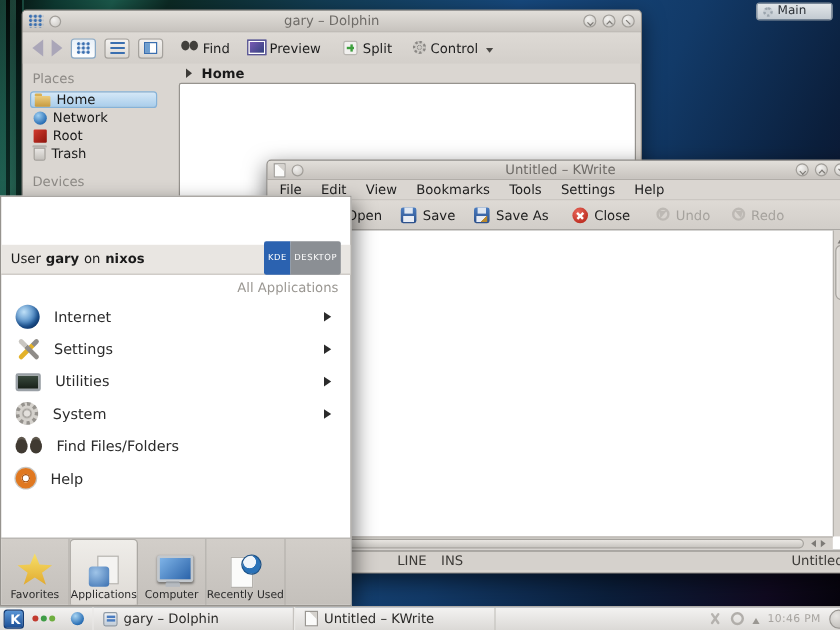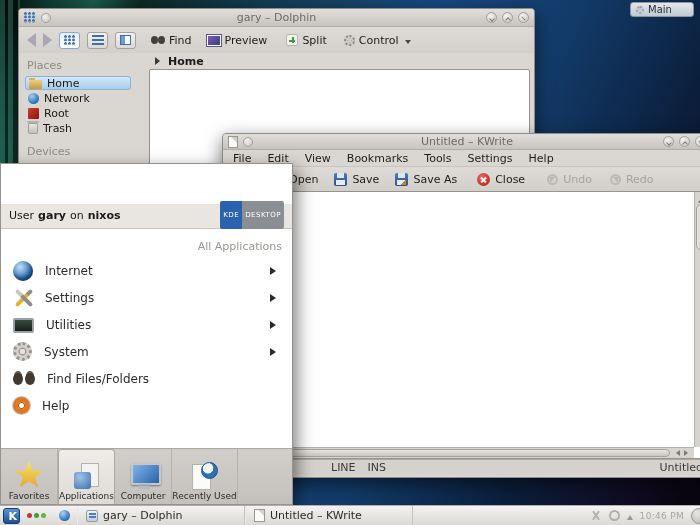--- a/index.html
+++ b/index.html
@@ -28,21 +28,21 @@
   #dolphin { left:18px; top:8px; width:517px; height:400px; }
   .dtb { height:26px; display:flex; align-items:center; gap:7px; padding:0 8px; background:linear-gradient(#dedad5,#d3cfca); }
   .navarr { width:0; height:0; border:7px solid transparent; }
   .navarr.back { border-right:9px solid #aaa6b8; border-left:none; }
   .navarr.fwd  { border-left:9px solid #aaa6b8; border-right:none; }
   .viewbtn { width:21px; height:17px; border:1px solid #a5a29d; border-radius:3px; background:linear-gradient(#f4f2f0,#dcd9d4); display:flex; align-items:center; justify-content:center; }
   .viewbtn.pressed { background:linear-gradient(#e8f0f8,#ffffff); border-color:#89a9c6; }
   .glyph-grid { width:11px; height:10px; background:radial-gradient(circle at 1.5px 1.5px, #3a6fb0 1.1px, transparent 1.6px); background-size:4px 3.5px; }
   .glyph-list { width:12px; height:10px; background:repeating-linear-gradient(#3a6fb0 0 2px, transparent 2px 4px); }
   .glyph-col  { width:11px; height:10px; border:1px solid #3a6fb0; background:linear-gradient(90deg,#6f9fd0 0 4px, #fff 4px); }
-  .tbtn { display:flex; align-items:center; gap:4px; color:#1d1d1d; }
+  .tbtn { display:flex; gap:4px; color:#1d1d1d; }
   .caret { width:0;height:0;border:3px solid transparent;border-top:4px solid #4a4845; margin-left:2px; margin-top:6px; }
   .ic-binoc { width:14px; height:8px; position:relative; }
   .ic-binoc::before,.ic-binoc::after { content:""; position:absolute; top:0; width:7px; height:8px; border-radius:50%; background:#42403c; }
   .ic-binoc::before{left:0} .ic-binoc::after{right:0}
   .ic-preview { width:14px; height:11px; border:1px solid #fff; outline:1px solid #5b5796; background:linear-gradient(135deg,#7a5ab5,#33427e); box-shadow:0 0 0 1px #5b5796; }
   .ic-plus { width:12px; height:12px; position:relative; border:1px solid #b9b6b1; border-radius:2px; background:#f2f1ef; }
   .ic-plus::before,.ic-plus::after { content:""; position:absolute; background:#3da03d; }
   .ic-plus::before { left:2px; top:4.5px; width:6px; height:2px; }
   .ic-plus::after { left:4.5px; top:2px; width:2px; height:6px; }
   .ic-gear { width:11px; height:11px; border:2.5px dotted #8a8784; border-radius:50%; background:radial-gradient(#cfccc7 30%, #8a8784 34%, #cfccc7 45%); }
@@ -103,21 +103,21 @@
   .ko-user b { font-weight:bold; }
   .badge { margin-left:auto; display:flex; }
   .badge span { font-size:7px; padding:10px 3px; color:#fff; letter-spacing:.5px; }
   .badge .b1 { background:#2b62b0; border-radius:2px 0 0 2px; }
   .badge .b2 { background:#8b8f94; border-radius:0 2px 2px 0; }
   .ko-search { display:flex; align-items:center; gap:6px; margin-top:2px; }
   .ic-binoc-lg { width:22px; height:12px; position:relative; }
   .ic-binoc-lg::before,.ic-binoc-lg::after { content:""; position:absolute; bottom:0; width:10px; height:11px; border-radius:50%; background:#4a423a; box-shadow:0 -3px 0 -1px #6a6258; }
   .ic-binoc-lg::before{left:0} .ic-binoc-lg::after{right:0}
   .ko-search input { flex:1; height:16px; border:1.5px solid #79aed6; border-radius:3px; background:#fff; padding:0 4px; font:inherit; outline:none; }
-  .ko-section { text-align:right; color:#9a9792; padding:11px 10px 2px; }
+  .ko-section { text-align:right; color:#9a9792; padding:4px 10px 2px; }
   .ko-items { padding:2px 0; }
   .ko-item { display:flex; align-items:center; gap:12px; height:27px; padding:0 12px; }
   .ko-item .lbl { color:#2b2b2b; font-size:12px; }
   .subarrow { margin-left:auto; width:0; height:0; border:4px solid transparent; border-left:6px solid #2b2b2b; }
   .ic-palette { width:20px; height:18px; border-radius:50% 45% 50% 48%; background:radial-gradient(circle at 40% 40%, #e8d2ac, #a8703c); box-shadow:inset -2px -2px 3px rgba(90,45,15,.6); position:relative; }
   .ic-palette::before { content:""; position:absolute; left:3px; top:3px; width:4px; height:4px; border-radius:50%; background:#6b3a1e; box-shadow:8px 1px 0 #3f6fb0, 4px 8px 0 #7a4a22; }
   .ic-globe-lg { width:20px; height:20px; border-radius:50%; background:radial-gradient(circle at 35% 30%, #bfe0f7, #2a6fb5 65%, #133f73); box-shadow:inset -2px -3px 4px rgba(0,20,60,.5); }
   .ic-tools { width:20px; height:20px; position:relative; }
   .ic-tools::before,.ic-tools::after { content:""; position:absolute; left:9px; top:-1px; width:4px; height:22px; border-radius:2px; }
   .ic-tools::before { background:linear-gradient(#8f8c88 0 30%, #e3b22a 30%); transform:rotate(45deg); }

